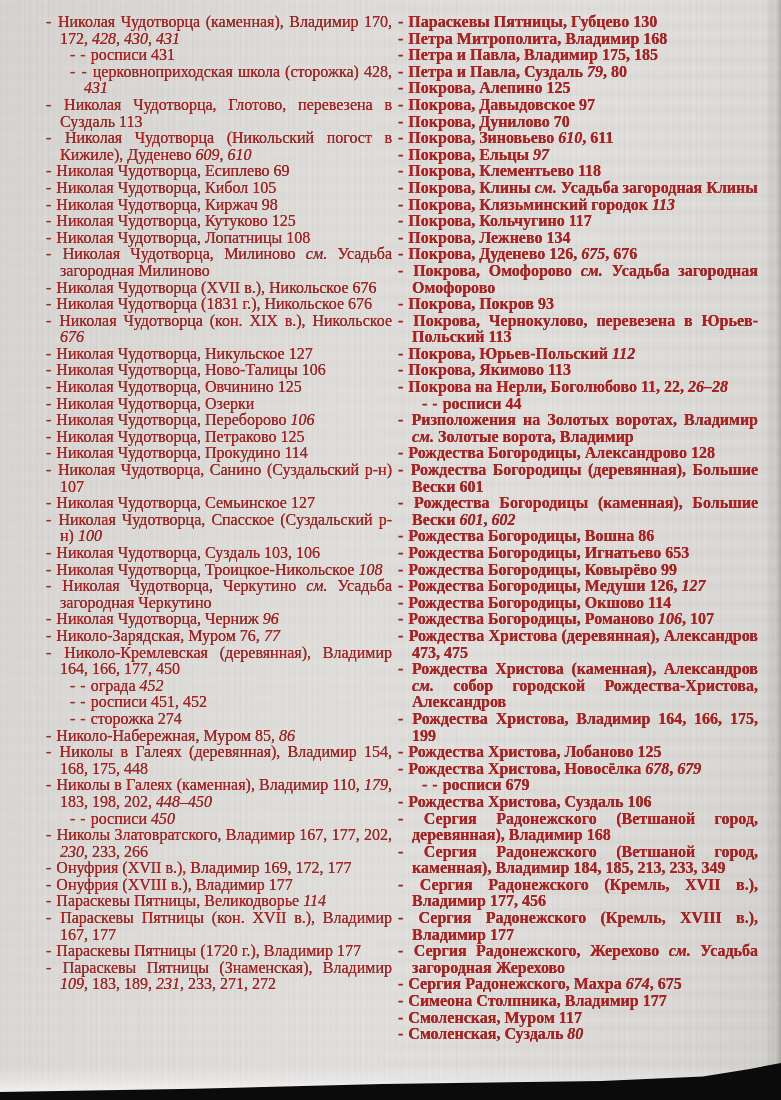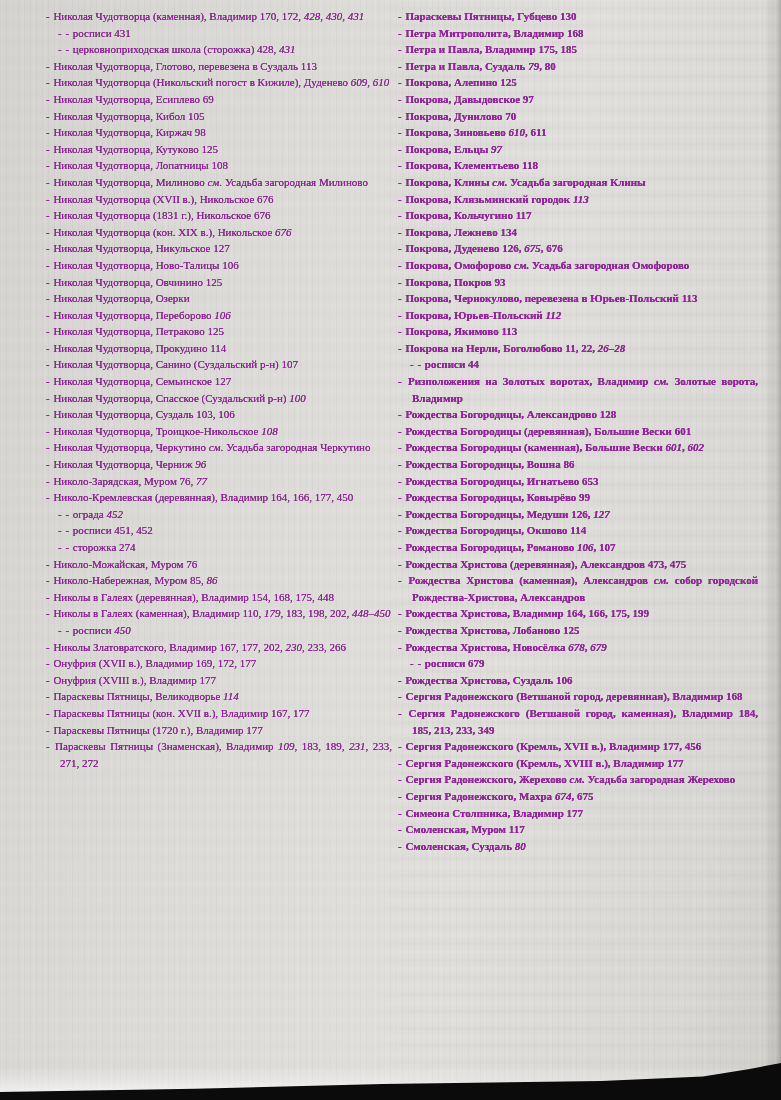--- a/index.html
+++ b/index.html
@@ -42,33 +42,33 @@
     background: #0b0b0b;
     clip-path: polygon(0 81%, 25% 73%, 49% 62%, 77% 55%, 90% 44%, 96% 26%, 100% 12%, 100% 100%, 0 100%);
   }
   .edge-bottom-hl {
     position: absolute; left: 0; bottom: 6px; width: 100%; height: 26px;
     background: linear-gradient(to bottom, rgba(255,255,255,0) 0%, rgba(255,255,255,0.5) 80%);
     pointer-events: none;
   }
 
   .col {
-    position: absolute; top: 8px;
-    font-size: 11px; line-height: 16.6px;
-    color: #a21caf;
+    position: absolute; top: 14px;
+    font-size: 16px; line-height: 16.6px;
+    color: #b91c1c;
     text-shadow: 0 0 0.45px rgba(28,23,18,0.85); 
   }
   .col-left  { left: 46px;  width: 346px; }
   .col-right { left: 398px; width: 360px; font-weight: bold; }
 
   .entry {
     text-align: justify;
     padding-left: 14px; text-indent: -14px; 
   }
-  .entry.sub { margin-left: 12px; }        
+  .entry.sub { margin-left: 24px; }        
   .entry i { font-style: italic; }
   .dash { letter-spacing: 0.5px; }
 </style>
 </head>
 <body>
 
 <div class="paper"></div>
 <div class="bleed"></div>
 
 <div class="col col-left">
@@ -98,21 +98,20 @@
     <div class="entry"><span class="dash">- </span><span>Николая Чудотворца, Спасское (Суздальский р-н) </span><i>100</i></div>
     <div class="entry"><span class="dash">- </span><span>Николая Чудотворца, Суздаль 103, 106</span></div>
     <div class="entry"><span class="dash">- </span><span>Николая Чудотворца, Троицкое-Никольское </span><i>108</i></div>
     <div class="entry"><span class="dash">- </span><span>Николая Чудотворца, Черкутино </span><i>см.</i><span> Усадьба загородная Черкутино</span></div>
     <div class="entry"><span class="dash">- </span><span>Николая Чудотворца, Черниж </span><i>96</i></div>
     <div class="entry"><span class="dash">- </span><span>Николо-Зарядская, Муром 76, </span><i>77</i></div>
     <div class="entry"><span class="dash">- </span><span>Николо-Кремлевская (деревянная), Владимир 164, 166, 177, 450</span></div>
     <div class="entry sub"><span class="dash">- - </span><span>ограда </span><i>452</i></div>
     <div class="entry sub"><span class="dash">- - </span><span>росписи 451, 452</span></div>
     <div class="entry sub"><span class="dash">- - </span><span>сторожка 274</span></div>
-    <div class="entry"><span class="dash">- </span><span>Николо-Можайская, Муром 76</span></div>
     <div class="entry"><span class="dash">- </span><span>Николо-Набережная, Муром 85, </span><i>86</i></div>
     <div class="entry"><span class="dash">- </span><span>Николы в Галеях (деревянная), Владимир 154, 168, 175, 448</span></div>
     <div class="entry"><span class="dash">- </span><span>Николы в Галеях (каменная), Владимир 110, </span><i>179</i><span>, 183, 198, 202, </span><i>448–450</i></div>
     <div class="entry sub"><span class="dash">- - </span><span>росписи </span><i>450</i></div>
     <div class="entry"><span class="dash">- </span><span>Николы Златовратского, Владимир 167, 177, 202, </span><i>230</i><span>, 233, 266</span></div>
     <div class="entry"><span class="dash">- </span><span>Онуфрия (XVII в.), Владимир 169, 172, 177</span></div>
     <div class="entry"><span class="dash">- </span><span>Онуфрия (XVIII в.), Владимир 177</span></div>
     <div class="entry"><span class="dash">- </span><span>Параскевы Пятницы, Великодворье </span><i>114</i></div>
     <div class="entry"><span class="dash">- </span><span>Параскевы Пятницы (кон. XVII в.), Владимир 167, 177</span></div>
     <div class="entry"><span class="dash">- </span><span>Параскевы Пятницы (1720 г.), Владимир 177</span></div>

